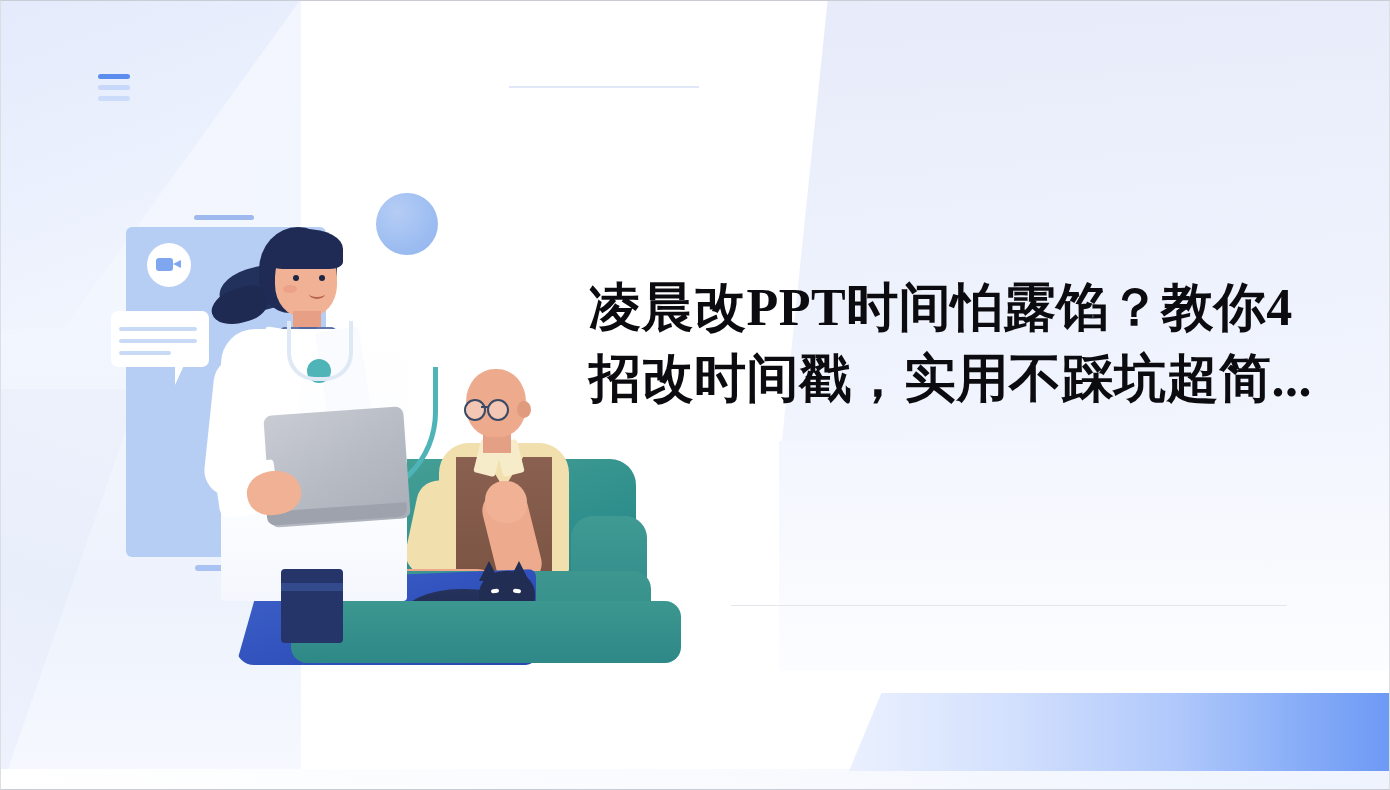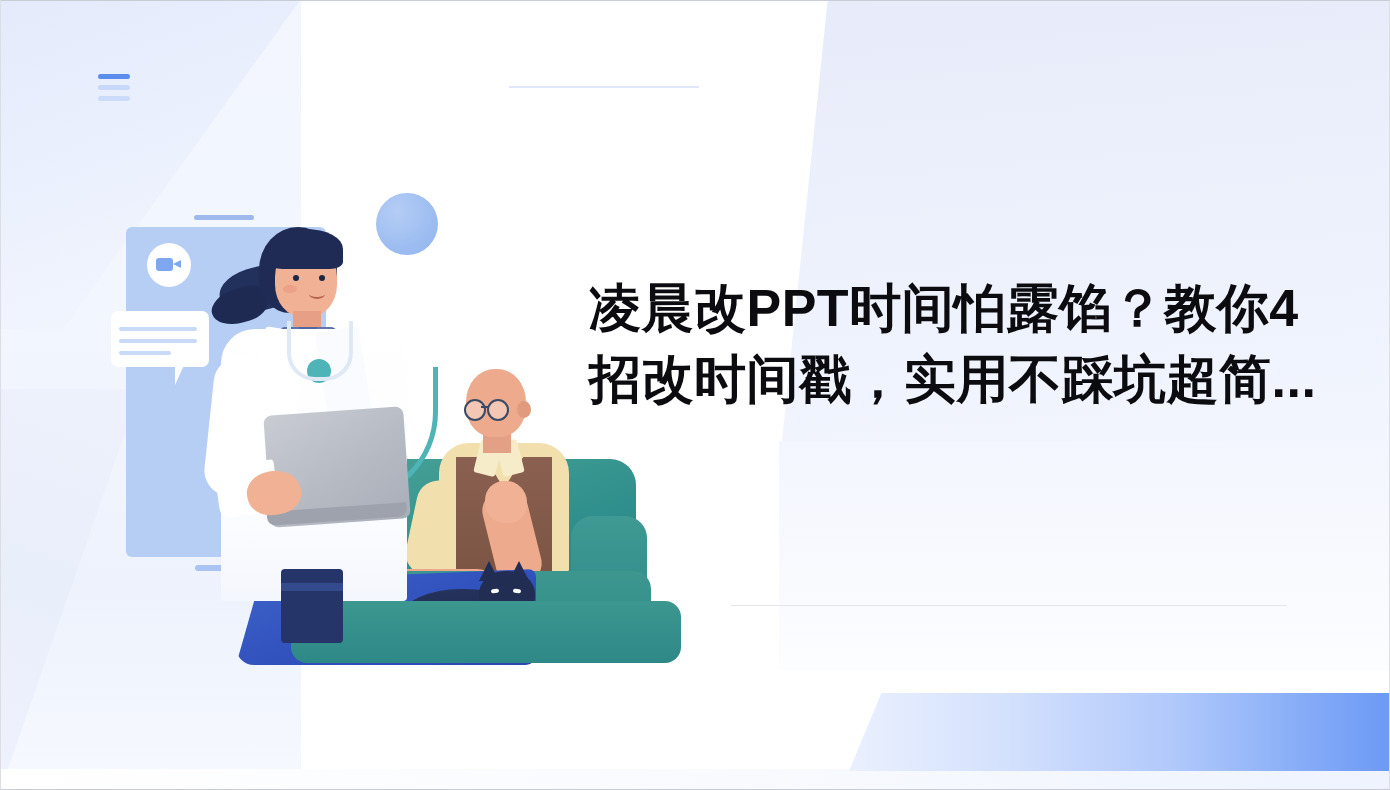--- a/index.html
+++ b/index.html
@@ -15,20 +15,21 @@
     position: relative;
     width: 1390px;
     height: 790px;
     overflow: hidden;
     background: #ffffff;
     box-sizing: border-box;
     border-top: 1px solid #c9ccd4;
     border-bottom: 1px solid #c9ccd4;
     border-left: 1px solid #dcdee3;
     border-right: 1px solid #dcdee3;
+    font-family: Liberation Serif, serif;
   }
 
   
   .bg-layer { position:absolute; inset:0; overflow:hidden; }
 
   
   .bg-topleft {
     position: absolute;
     left: -40px; top: -2px;
     width: 340px; height: 330px;

